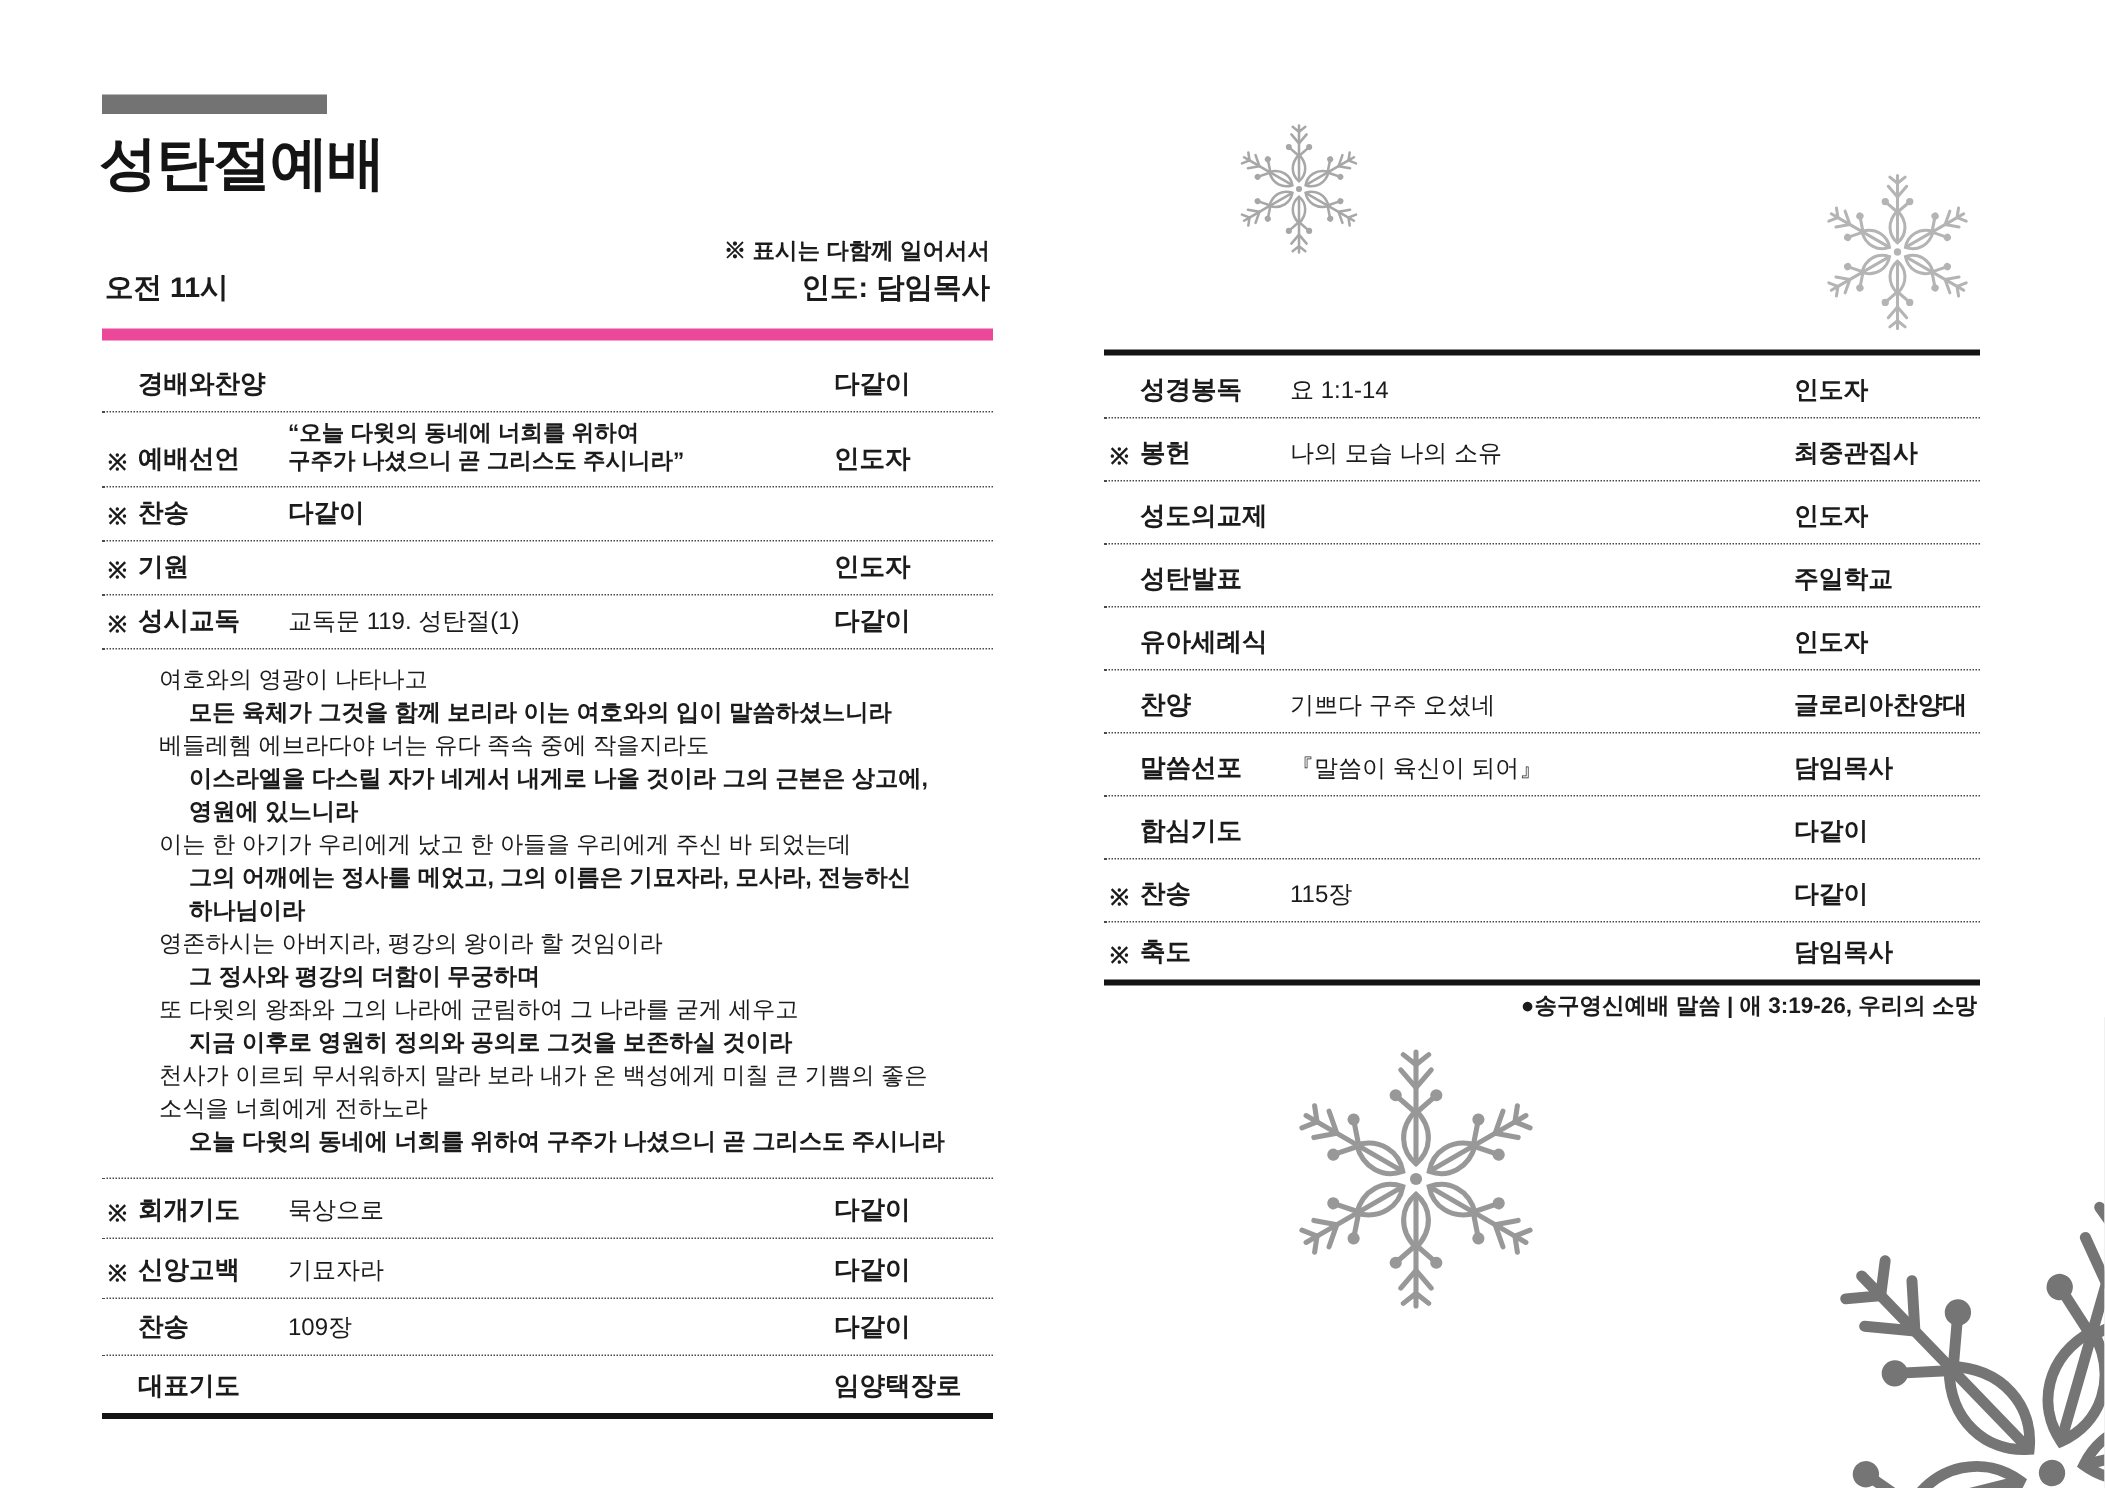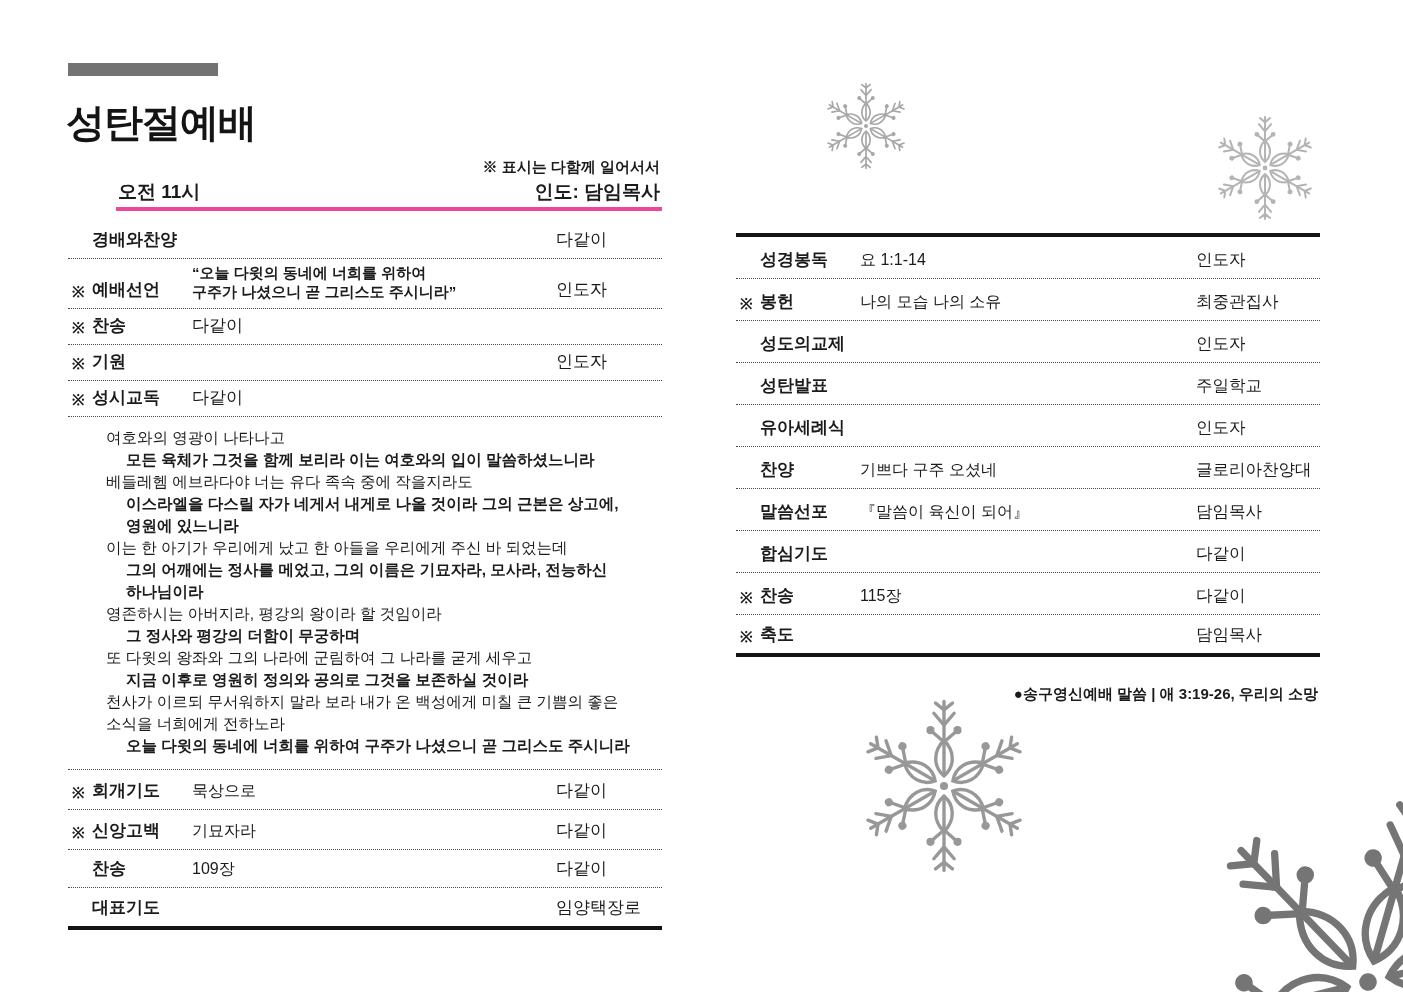--- a/index.html
+++ b/index.html
@@ -3,48 +3,48 @@
 <meta charset="utf-8">
 <style>
   html,body{margin:0;padding:0;background:#e8e8e8;}
   .page{
     position:relative;width:1403px;height:992px;background:#ffffff;
     overflow:hidden;font-family:"Liberation Sans",sans-serif;color:#1b1b1b;
   }
   
   .masthead{position:absolute;left:68px;top:63px;width:600px;}
   .accent-bar{width:150px;height:13px;background:#737373;}
-  .page-title{margin:20px 0 0 -2px;font-size:39px;font-weight:700;letter-spacing:-1px;color:#141414;}
+  .page-title{margin:6px 0 0 -2px;font-size:39px;font-weight:700;letter-spacing:-1px;color:#141414;}
   
   .col{position:absolute;}
   .col-left{left:68px;top:158px;width:594px;}
   .col-right{left:736px;top:233px;width:584px;}
   .standing-note{text-align:right;font-size:15px;font-weight:700;padding-right:2px;margin-bottom:2px;}
   .time-row{display:flex;justify-content:space-between;align-items:flex-end;
-    border-bottom:4px solid #ec4899;padding:0 2px 2px 2px;font-size:19px;font-weight:700;margin-left:48px;}
+    border-bottom:8px solid #ec4899;padding:0 2px 14px 2px;font-size:19px;font-weight:700;}
   .rules-top{border-top:4px solid #141414;}
   
   .row{display:flex;align-items:flex-end;border-bottom:1px dotted #4a4a4a;
     padding:0 2px 7px 4px;box-sizing:border-box;}
   .row.last{border-bottom:4px solid #141414;}
   .mark{width:20px;flex:0 0 20px;font-size:15px;font-weight:700;}
   .label{flex:0 0 100px;width:100px;display:inline-block;font-size:17px;font-weight:700;
     text-align:justify;text-align-last:justify;white-space:nowrap;}
   .center{flex:1;font-size:16px;}
   .center .q{font-size:15px;font-weight:700;line-height:19px;}
-  .holder{flex:0 0 104px;width:104px;display:inline-block;font-size:17px;font-weight:400;
+  .holder{flex:0 0 104px;width:104px;display:inline-block;font-size:17px;font-weight:700;
     text-align:justify;text-align-last:justify;white-space:nowrap;}
   .col-right .holder{flex:0 0 122px;width:122px;font-size:16.5px;}
   .h48{height:48px}.h50{height:50px}.h42{height:42px}.h40{height:40px}.h38{height:38px}.h36{height:36px}
   
   .reading{border-bottom:1px dotted #4a4a4a;padding:10px 0 12px 0;}
   .rl{font-size:15.5px;line-height:22px;padding-left:38px;}
   .rl.b{font-weight:700;padding-left:58px;}
   
-  .closing-note{margin-top:28px;text-align:right;font-size:15px;font-weight:700;padding-right:2px;}
+  .closing-note{margin-top:4px;text-align:right;font-size:15px;font-weight:700;padding-right:2px;}
   
   .flake{position:absolute;}
   .flake-1{left:822px;top:82px;width:88px;height:88px;color:#a7a7a7;}
   .flake-2{left:1212px;top:115px;width:106px;height:106px;color:#b4b4b4;}
   .flake-3{left:856px;top:698px;width:176px;height:176px;color:#989898;}
   .flake-4{left:1178px;top:792px;width:380px;height:380px;color:#757575;transform:rotate(16deg);}
 </style>
 </head>
 <body>
 
@@ -126,20 +126,21 @@
     </div>
     <div class="row h36">
       <span class="mark">※</span>
       <span class="label">기원</span>
       <span class="center"></span>
       <span class="holder">인도자</span>
     </div>
     <div class="row h36">
       <span class="mark">※</span>
       <span class="label">성시교독</span>
+      <span class="center">교독문 119. 성탄절(1)</span>
       <span class="holder">다같이</span>
     </div>
 
     <div class="reading">
       <div class="rl">여호와의 영광이 나타나고</div>
       <div class="rl b">모든 육체가 그것을 함께 보리라 이는 여호와의 입이 말씀하셨느니라</div>
       <div class="rl">베들레헴 에브라다야 너는 유다 족속 중에 작을지라도</div>
       <div class="rl b">이스라엘을 다스릴 자가 네게서 내게로 나올 것이라 그의 근본은 상고에,</div>
       <div class="rl b">영원에 있느니라</div>
       <div class="rl">이는 한 아기가 우리에게 났고 한 아들을 우리에게 주신 바 되었는데</div>

